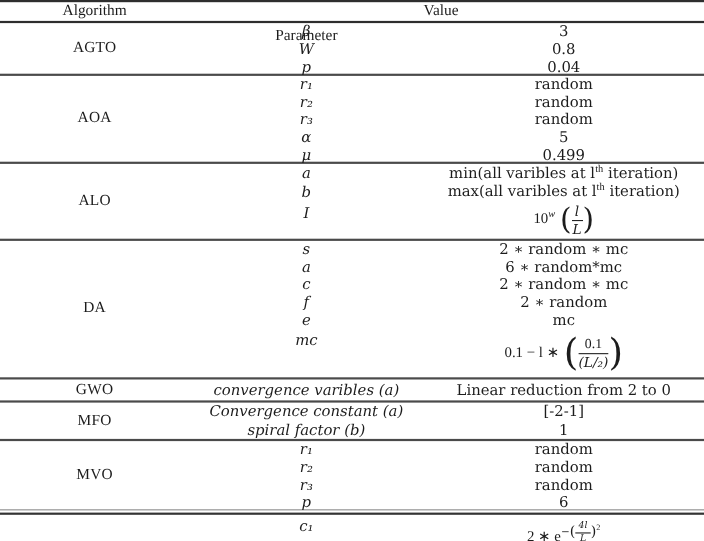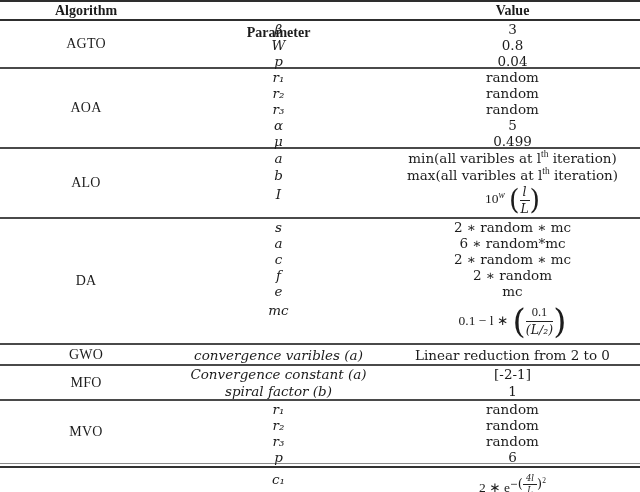--- a/index.html
+++ b/index.html
@@ -4,25 +4,25 @@
 <style>
   html,body { margin:0; padding:0; }
   body {
     width:640px; height:492px; overflow:hidden;
     background:#ffffff; color:#1c1c1c;
     font-family:"Liberation Serif", serif;
   }
   .table { border-top:2px solid #2e2e2e; }
   .c1 { width:172px; text-align:center; }
   .c2 { width:213px; text-align:center;margin-top:44px; }
-  .c3 { flex:1; text-align:center; }
+  .c3 { flex:1; }
   .hdr {
     display:flex; height:17px; align-items:center;
     border-bottom:2px solid #2e2e2e;
-    font-weight:bold; font-size:14px;
+    font-weight:normal; font-size:14px;
   }
   .section { display:flex; border-top:2px solid #4a4a4a; }
   .section.first { border-top:none; }
   .alg {
     width:172px; display:flex; align-items:center; justify-content:center;
     font-weight:normal; font-size:14px; letter-spacing:.2px;
   }
   .rows { flex:1; display:flex; flex-direction:column; }
   .prow { flex:1; display:flex; align-items:center; }
   .prow .param {

